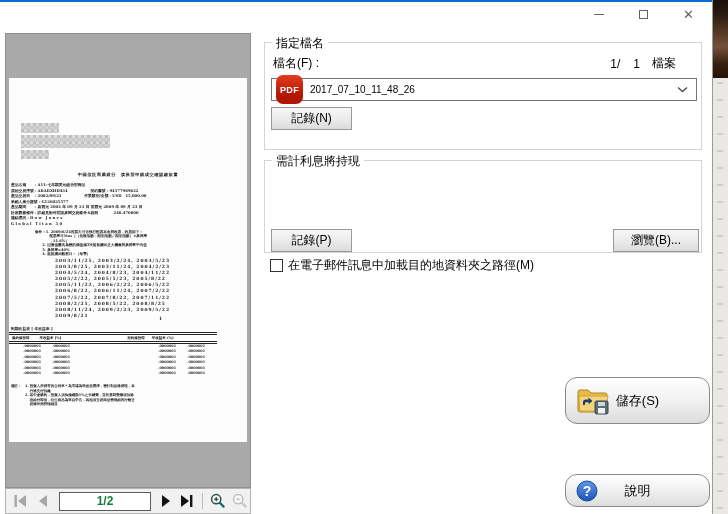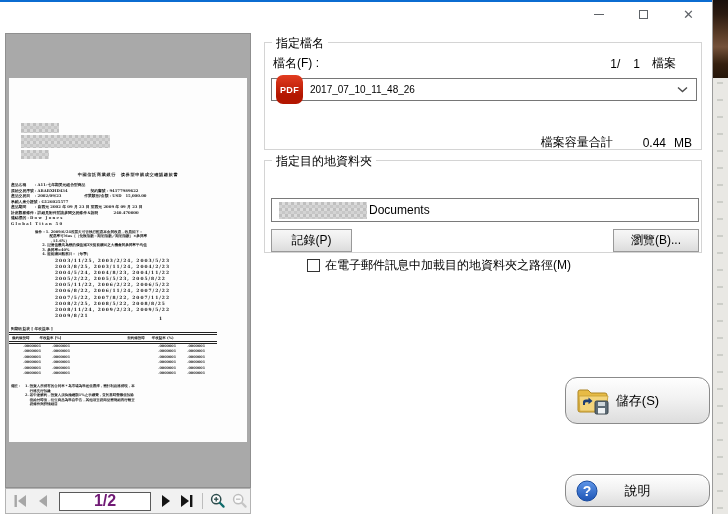--- a/index.html
+++ b/index.html
@@ -54,42 +54,42 @@
   .trow span { display:inline-block; text-align:right; }
   .doc-notes { position:absolute; left:2px; top:306px; width:225px; }
   .doc-notes .dl { font-size:3.5px; line-height:4.6px; font-weight:bold; white-space:pre; }
 
   
   .navbar { position:absolute; left:5px; top:488px; width:246px; height:26px;
     background:#f1f1f1; border:1px solid #b3b3b3; display:flex; align-items:center; }
   .nbtn { display:flex; align-items:center; justify-content:center; }
   .pagebox { width:92px; height:19px; background:#fff; border:1px solid #5a5a5a;
     display:flex; align-items:center; justify-content:center;
-    font-size:16px; font-weight:bold; color:#701a75; margin-left:9px; }
+    font-size:12px; font-weight:bold; color:#15803d; margin-left:9px; }
   .nav-div { width:1px; height:16px; background:#bdbdbd; margin-left:8px; }
 
   
   .group { position:absolute; border:1px solid #d4d4d4; background:#fff; }
   .legend { position:absolute; top:-8px; left:7px; background:#fff; padding:0 4px; font-size:12px; }
   .lab { position:absolute; font-size:12px; color:#000; }
   .combo { position:absolute; height:23px; background:#fff; border:1px solid #767676;
     display:flex; align-items:center; }
   .pdfbadge { width:27px; height:29px; margin-left:4px; border-radius:7px;
     background:linear-gradient(180deg,#e23c20,#b31600 70%); color:#fff; font-size:9px; font-weight:bold;
     display:flex; align-items:center; justify-content:center; letter-spacing:.4px; flex:0 0 auto; }
   .combo-text { font-size:10px; margin-left:7px; flex:1 1 auto; white-space:nowrap; overflow:hidden; }
   .combo-arrow { margin-right:8px; flex:0 0 auto; display:flex; }
   .stdbtn { position:absolute; height:23px; border:1px solid #999999;
     background:linear-gradient(180deg,#f7f7f7,#eaeaea 55%,#dcdcdc); font-size:12px; color:#000;
     display:flex; align-items:center; justify-content:center; }
   .sizerow { position:absolute; display:flex; align-items:center; font-size:12px; }
   .counter { position:absolute; display:flex; align-items:center; font-size:12px; }
   .field { position:absolute; height:24px; background:#fff; border:1px solid #7a7a7a; overflow:hidden; }
   .field-text { position:absolute; left:97px; top:4px; font-size:12px; }
-  .checkline { position:absolute; display:flex; align-items:center;margin-left:37px; }
+  .checkline { position:absolute; display:flex; align-items:center; }
   .checkbox { width:13px; height:13px; border:1px solid #333; background:#fff; flex:0 0 auto; }
   .checklabel { font-size:12px; margin-left:5px; }
 
   
   .action { position:absolute; left:565px; width:145px; border:1px solid #8a8a8a; border-radius:12px;
     background:linear-gradient(180deg,#fefefe 0%,#f2f2f2 45%,#dddddd 100%);
     box-shadow:inset 0 1px 0 #ffffff; display:flex; align-items:center; justify-content:center;
     font-size:13px; color:#000; }
   .action .ic { position:absolute; left:9px; display:flex; align-items:center; }
 </style>
@@ -265,33 +265,25 @@
       </div>
       <div class="combo" style="left:6px;top:35px;width:426px;">
         <span class="pdfbadge">PDF</span>
         <span class="combo-text">2017_07_10_11_48_26</span>
         <span class="combo-arrow">
           <svg width="11" height="7" viewBox="0 0 11 7">
             <polyline points="1,1.5 5.5,5.5 10,1.5" fill="none" stroke="#4d4d4d" stroke-width="1.4"></polyline>
           </svg>
         </span>
       </div>
-      <div class="sizerow" style="right:9px;top:91px;">
-        <span>檔案容量合計</span>
-        <span style="margin-left:30px;">0.44</span>
-        <span style="margin-left:8px;">MB</span>
-      </div>
+      <button class="stdbtn" style="left:6px;top:64px;width:81px;">記錄(N)</button>
     </div>
 
     <div class="group" style="left:264px;top:160px;width:438px;height:93px;">
-      <span class="legend">指定目的地資料夾</span>
-      <div class="field" style="left:6px;top:37px;width:428px;">
-        <div class="pix" style="left:7px;top:3px;width:88px;height:17px;"></div>
-        <span class="field-text">Documents</span>
-      </div>
+      <span class="legend">需計利息將持現</span>
       <button class="stdbtn" style="left:6px;top:68px;width:81px;">記錄(P)</button>
       <button class="stdbtn" style="left:348px;top:68px;width:86px;">瀏覽(B)...</button>
     </div>
 
     <div class="checkline" style="left:270px;top:257px;">
       <span class="checkbox"></span>
       <span class="checklabel">在電子郵件訊息中加載目的地資料夾之路徑(M)</span>
     </div>
 
     <button class="action" style="top:377px;height:47px;">

